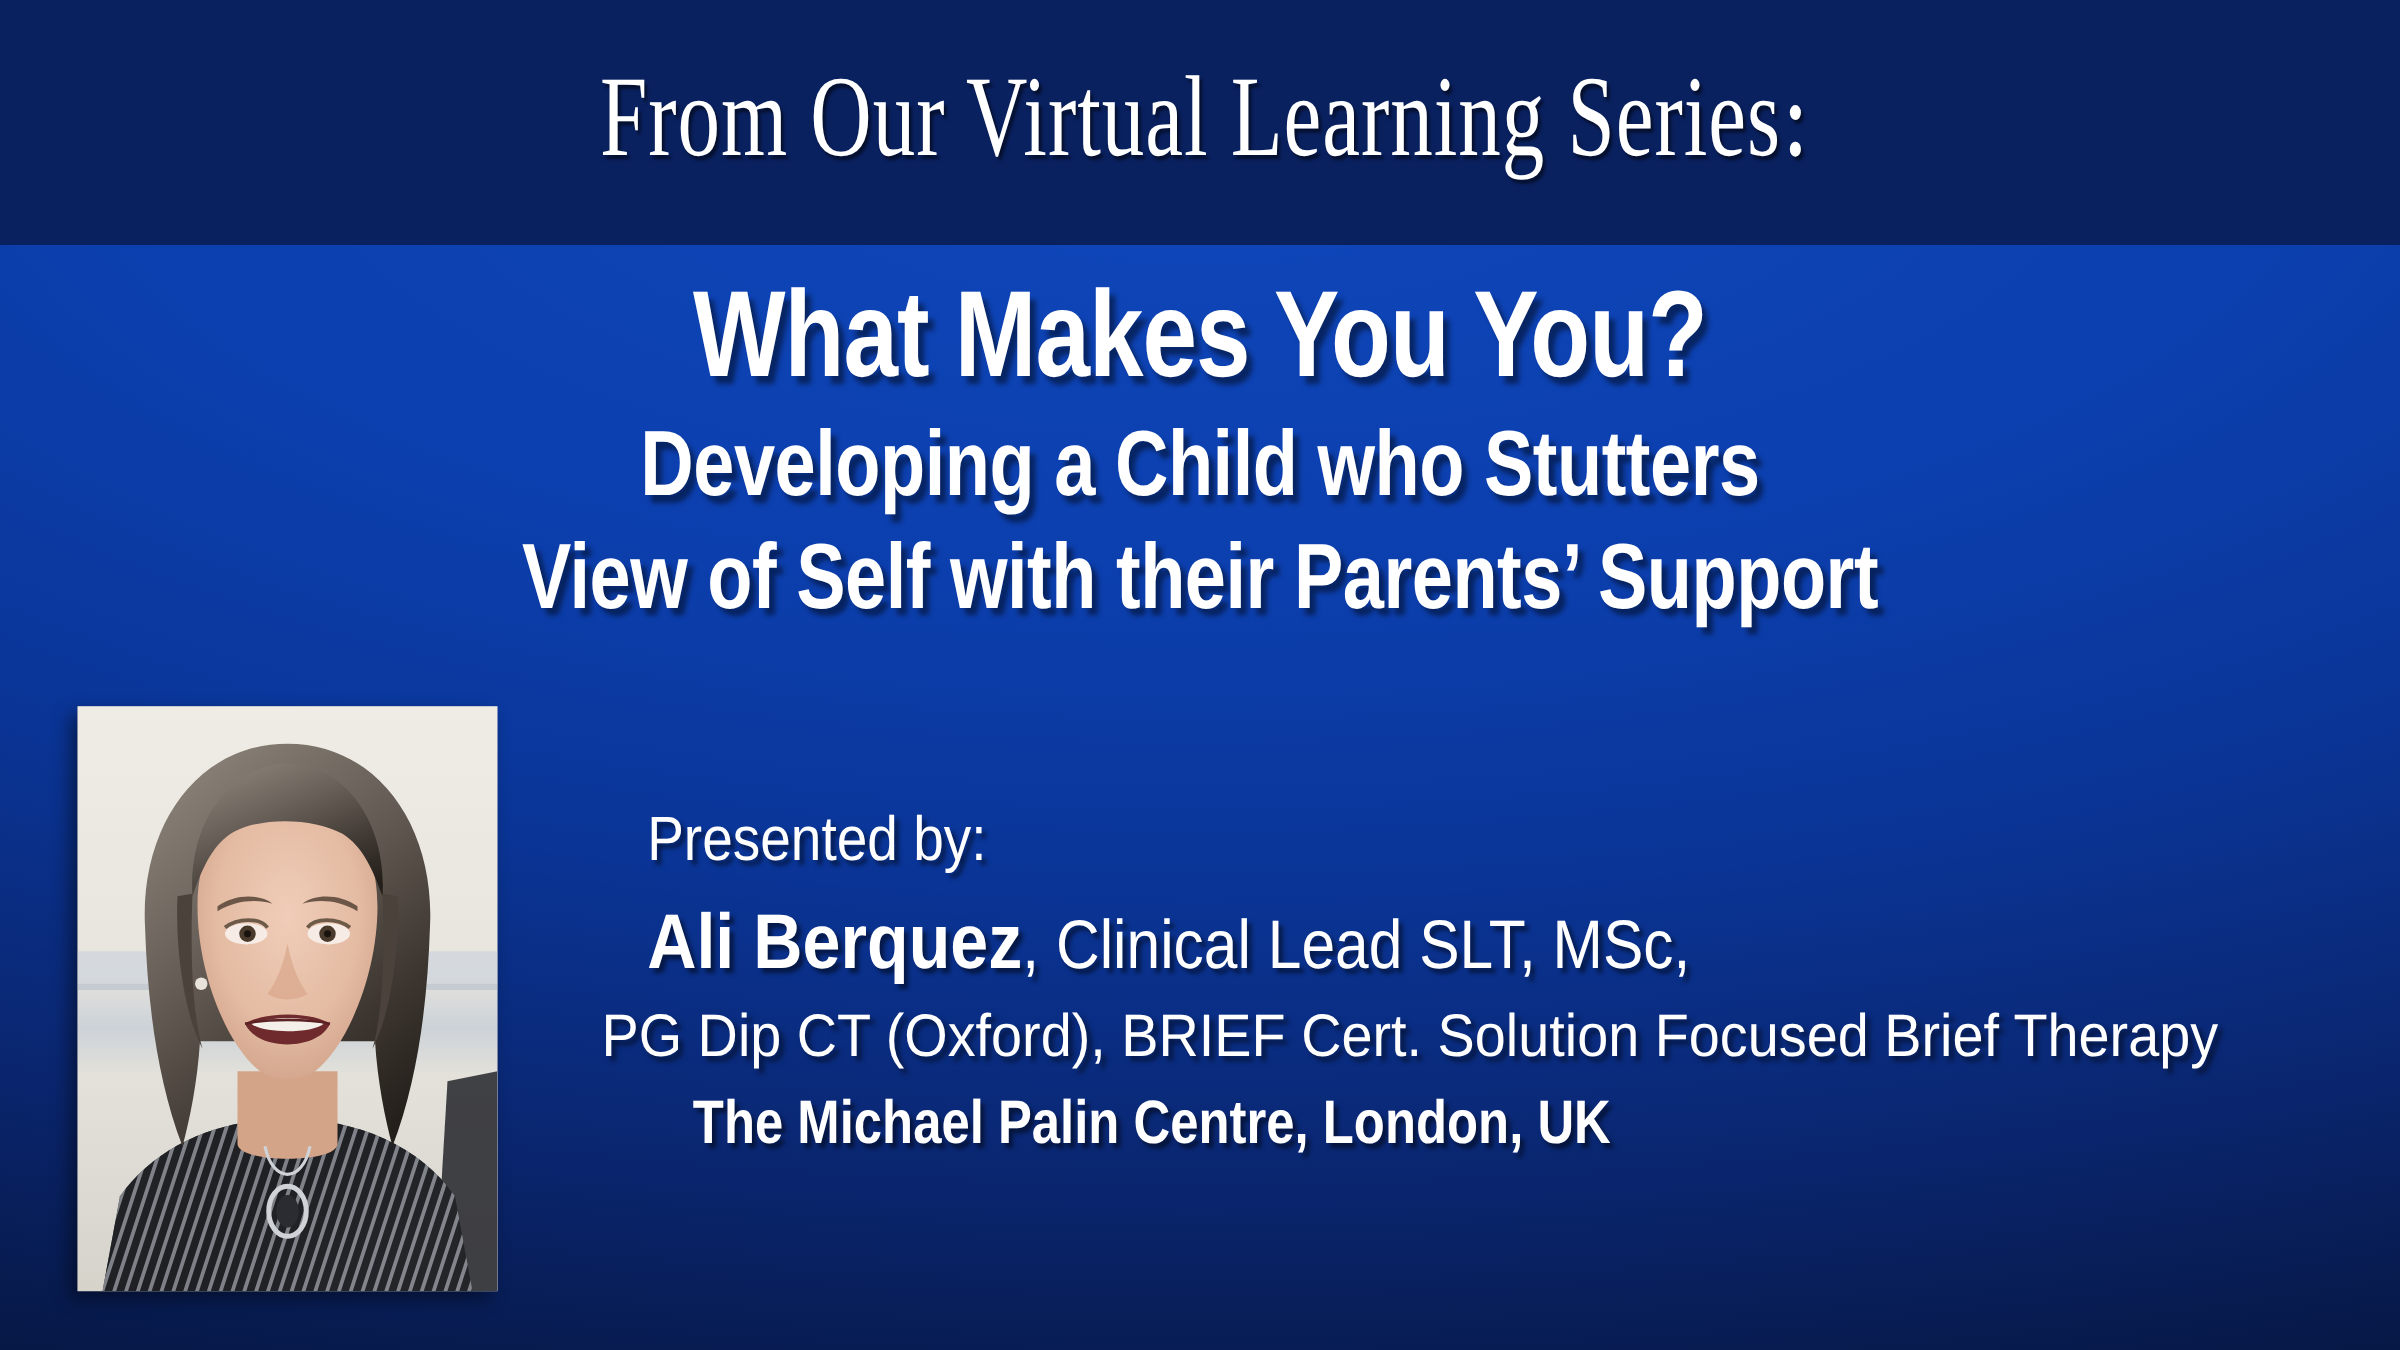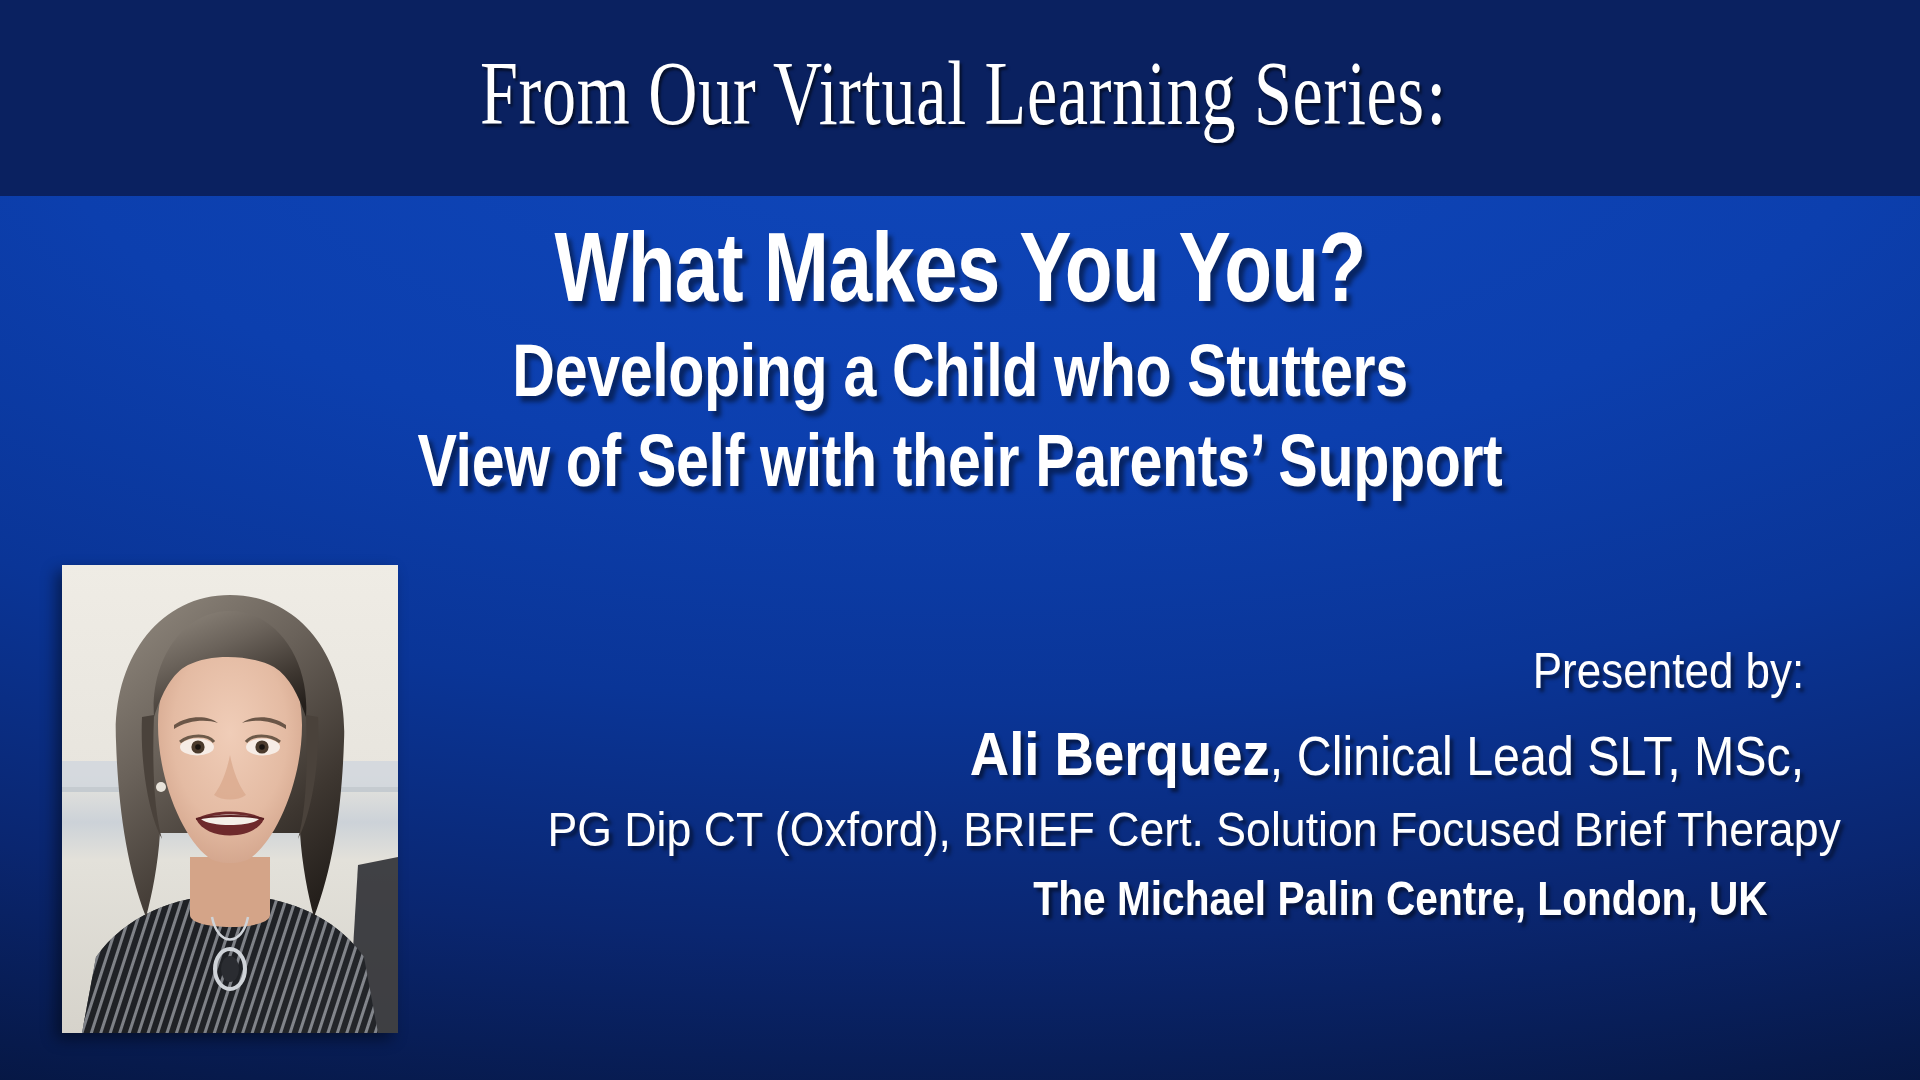--- a/index.html
+++ b/index.html
@@ -84,21 +84,21 @@
     line-height: 1.22;
     letter-spacing: -0.5px;
   }
 
   
   #presenter-block {
     position: absolute;
     left: 430px;
     top: 638px;
     width: 1462px;
-    text-align: right;
+    text-align: left;
     color: #ffffff;
   }
   .pline {
     white-space: nowrap;
     text-shadow: 4px 4px 4px rgba(0,0,0,0.5);
     transform: scaleX(0.88);
     transform-origin: center center;
   }
   #presented-by {
     font-size: 50px;

